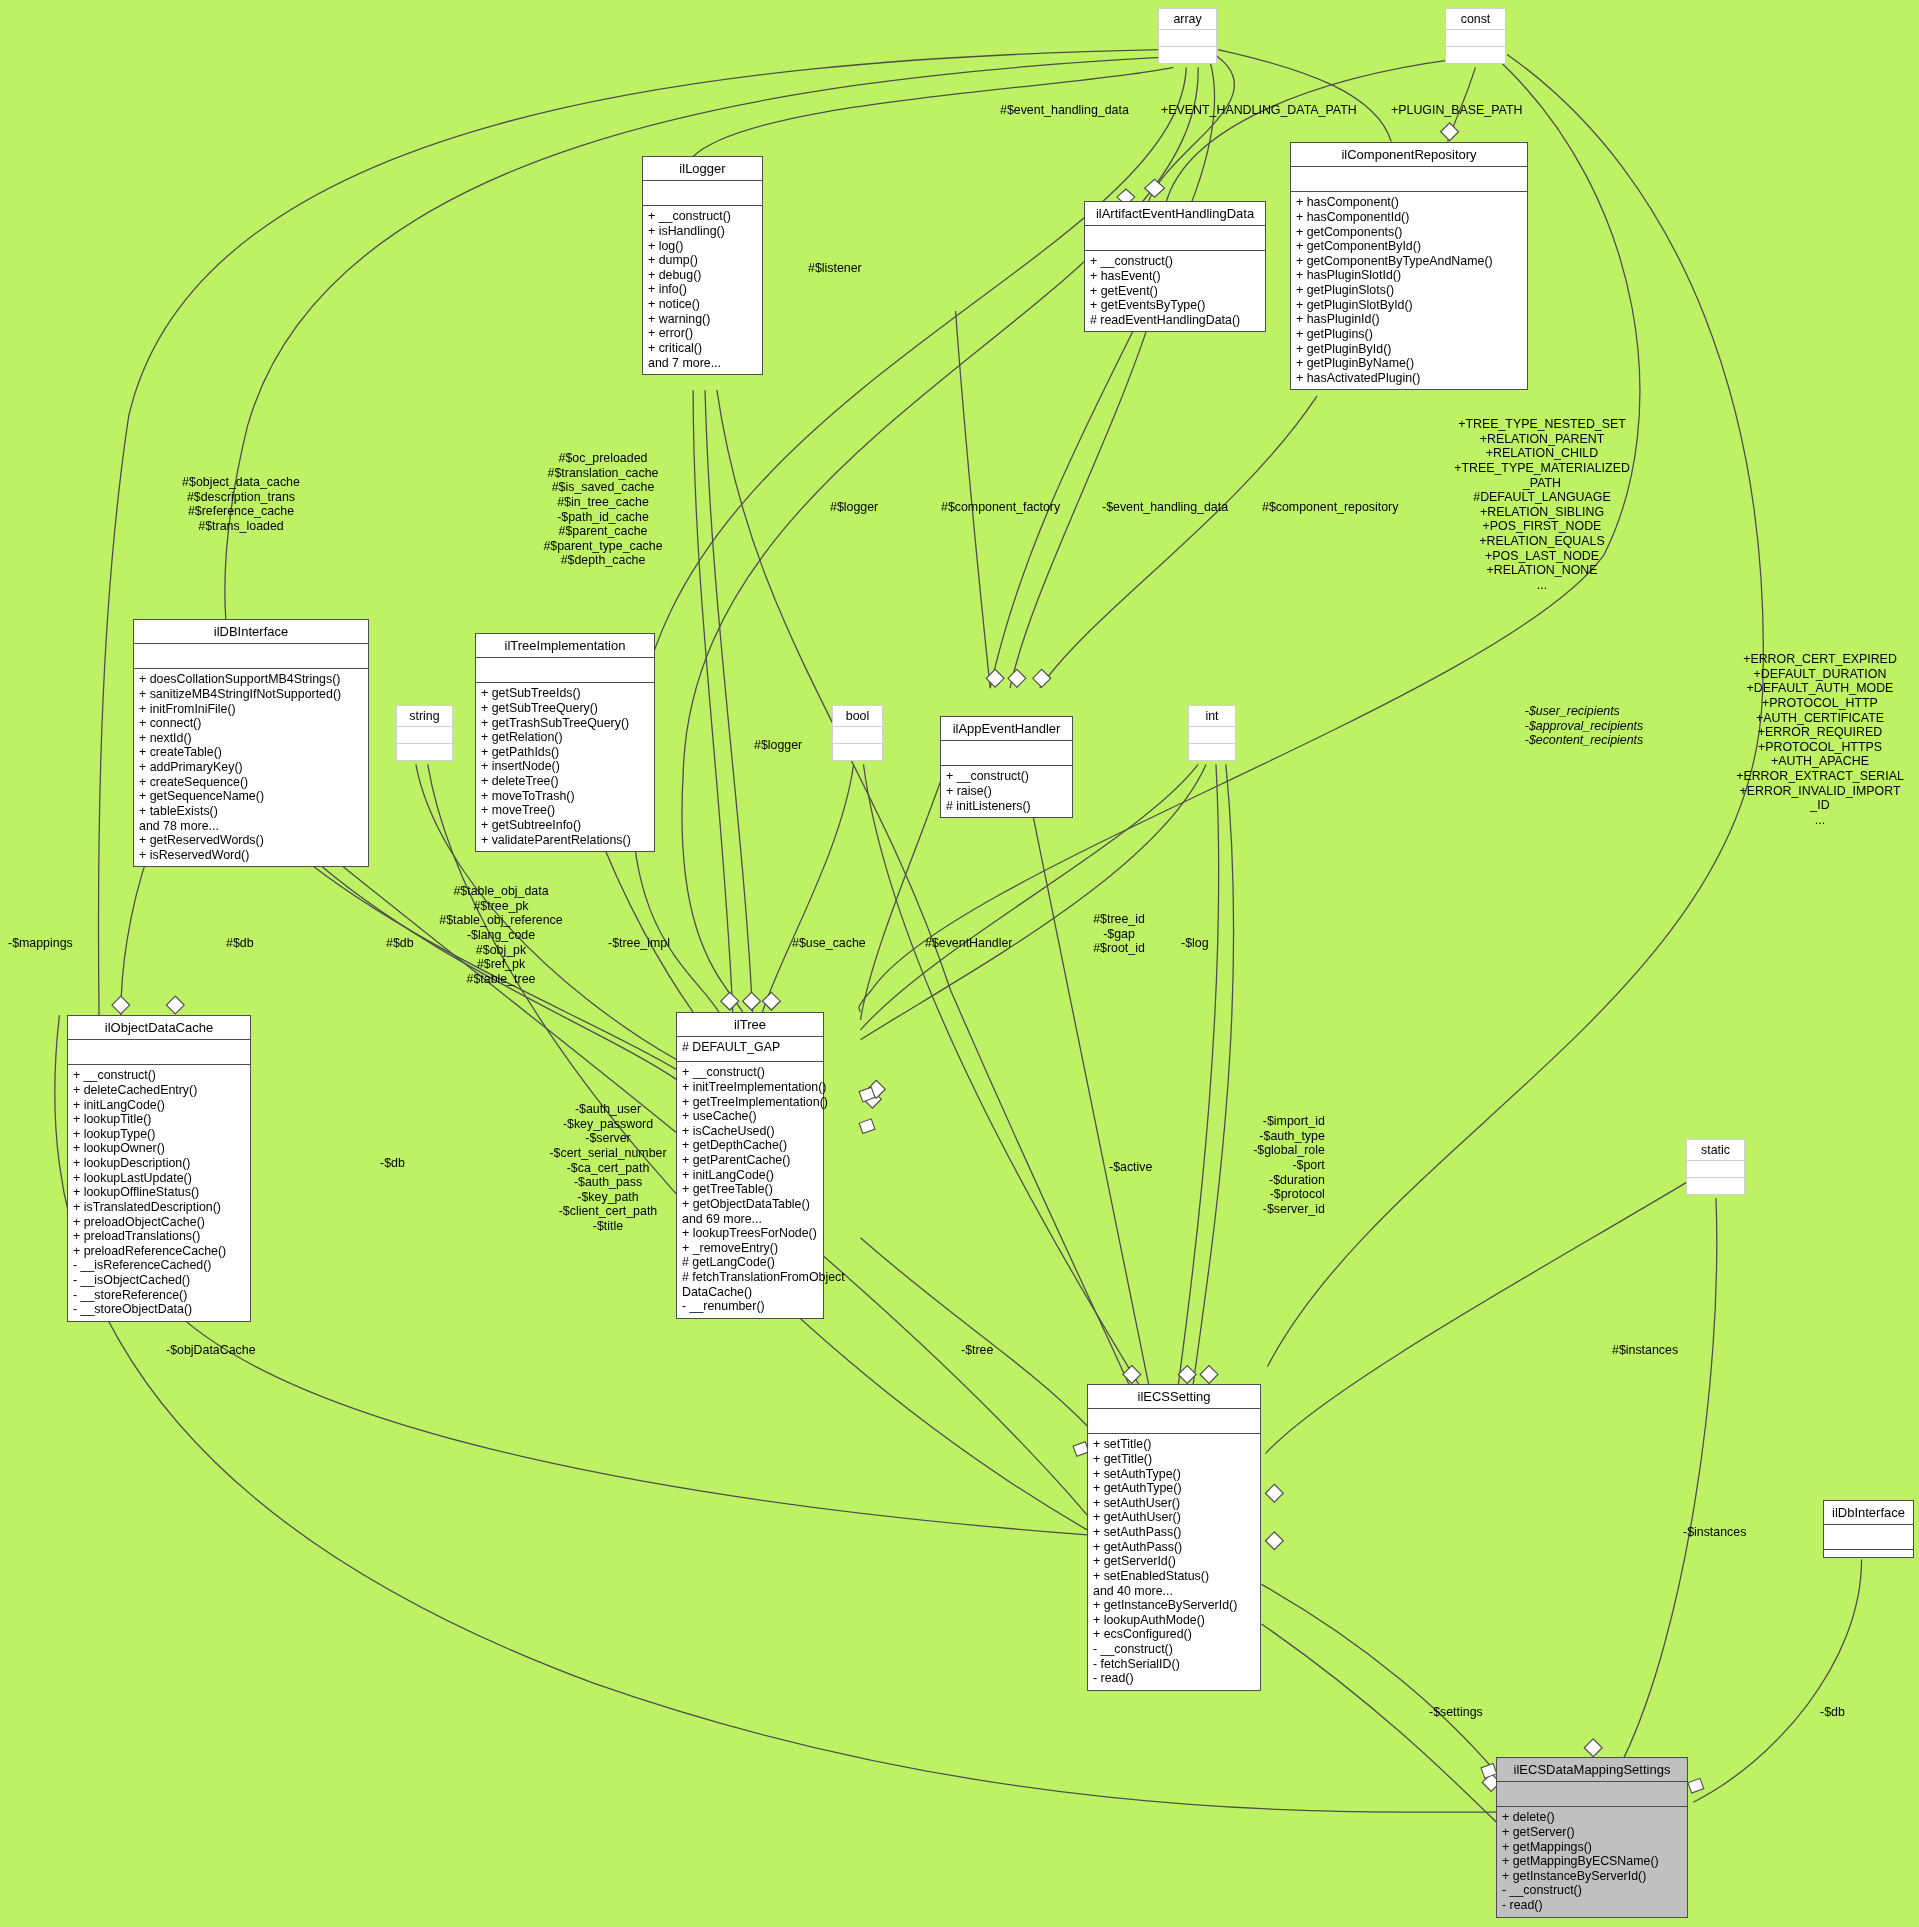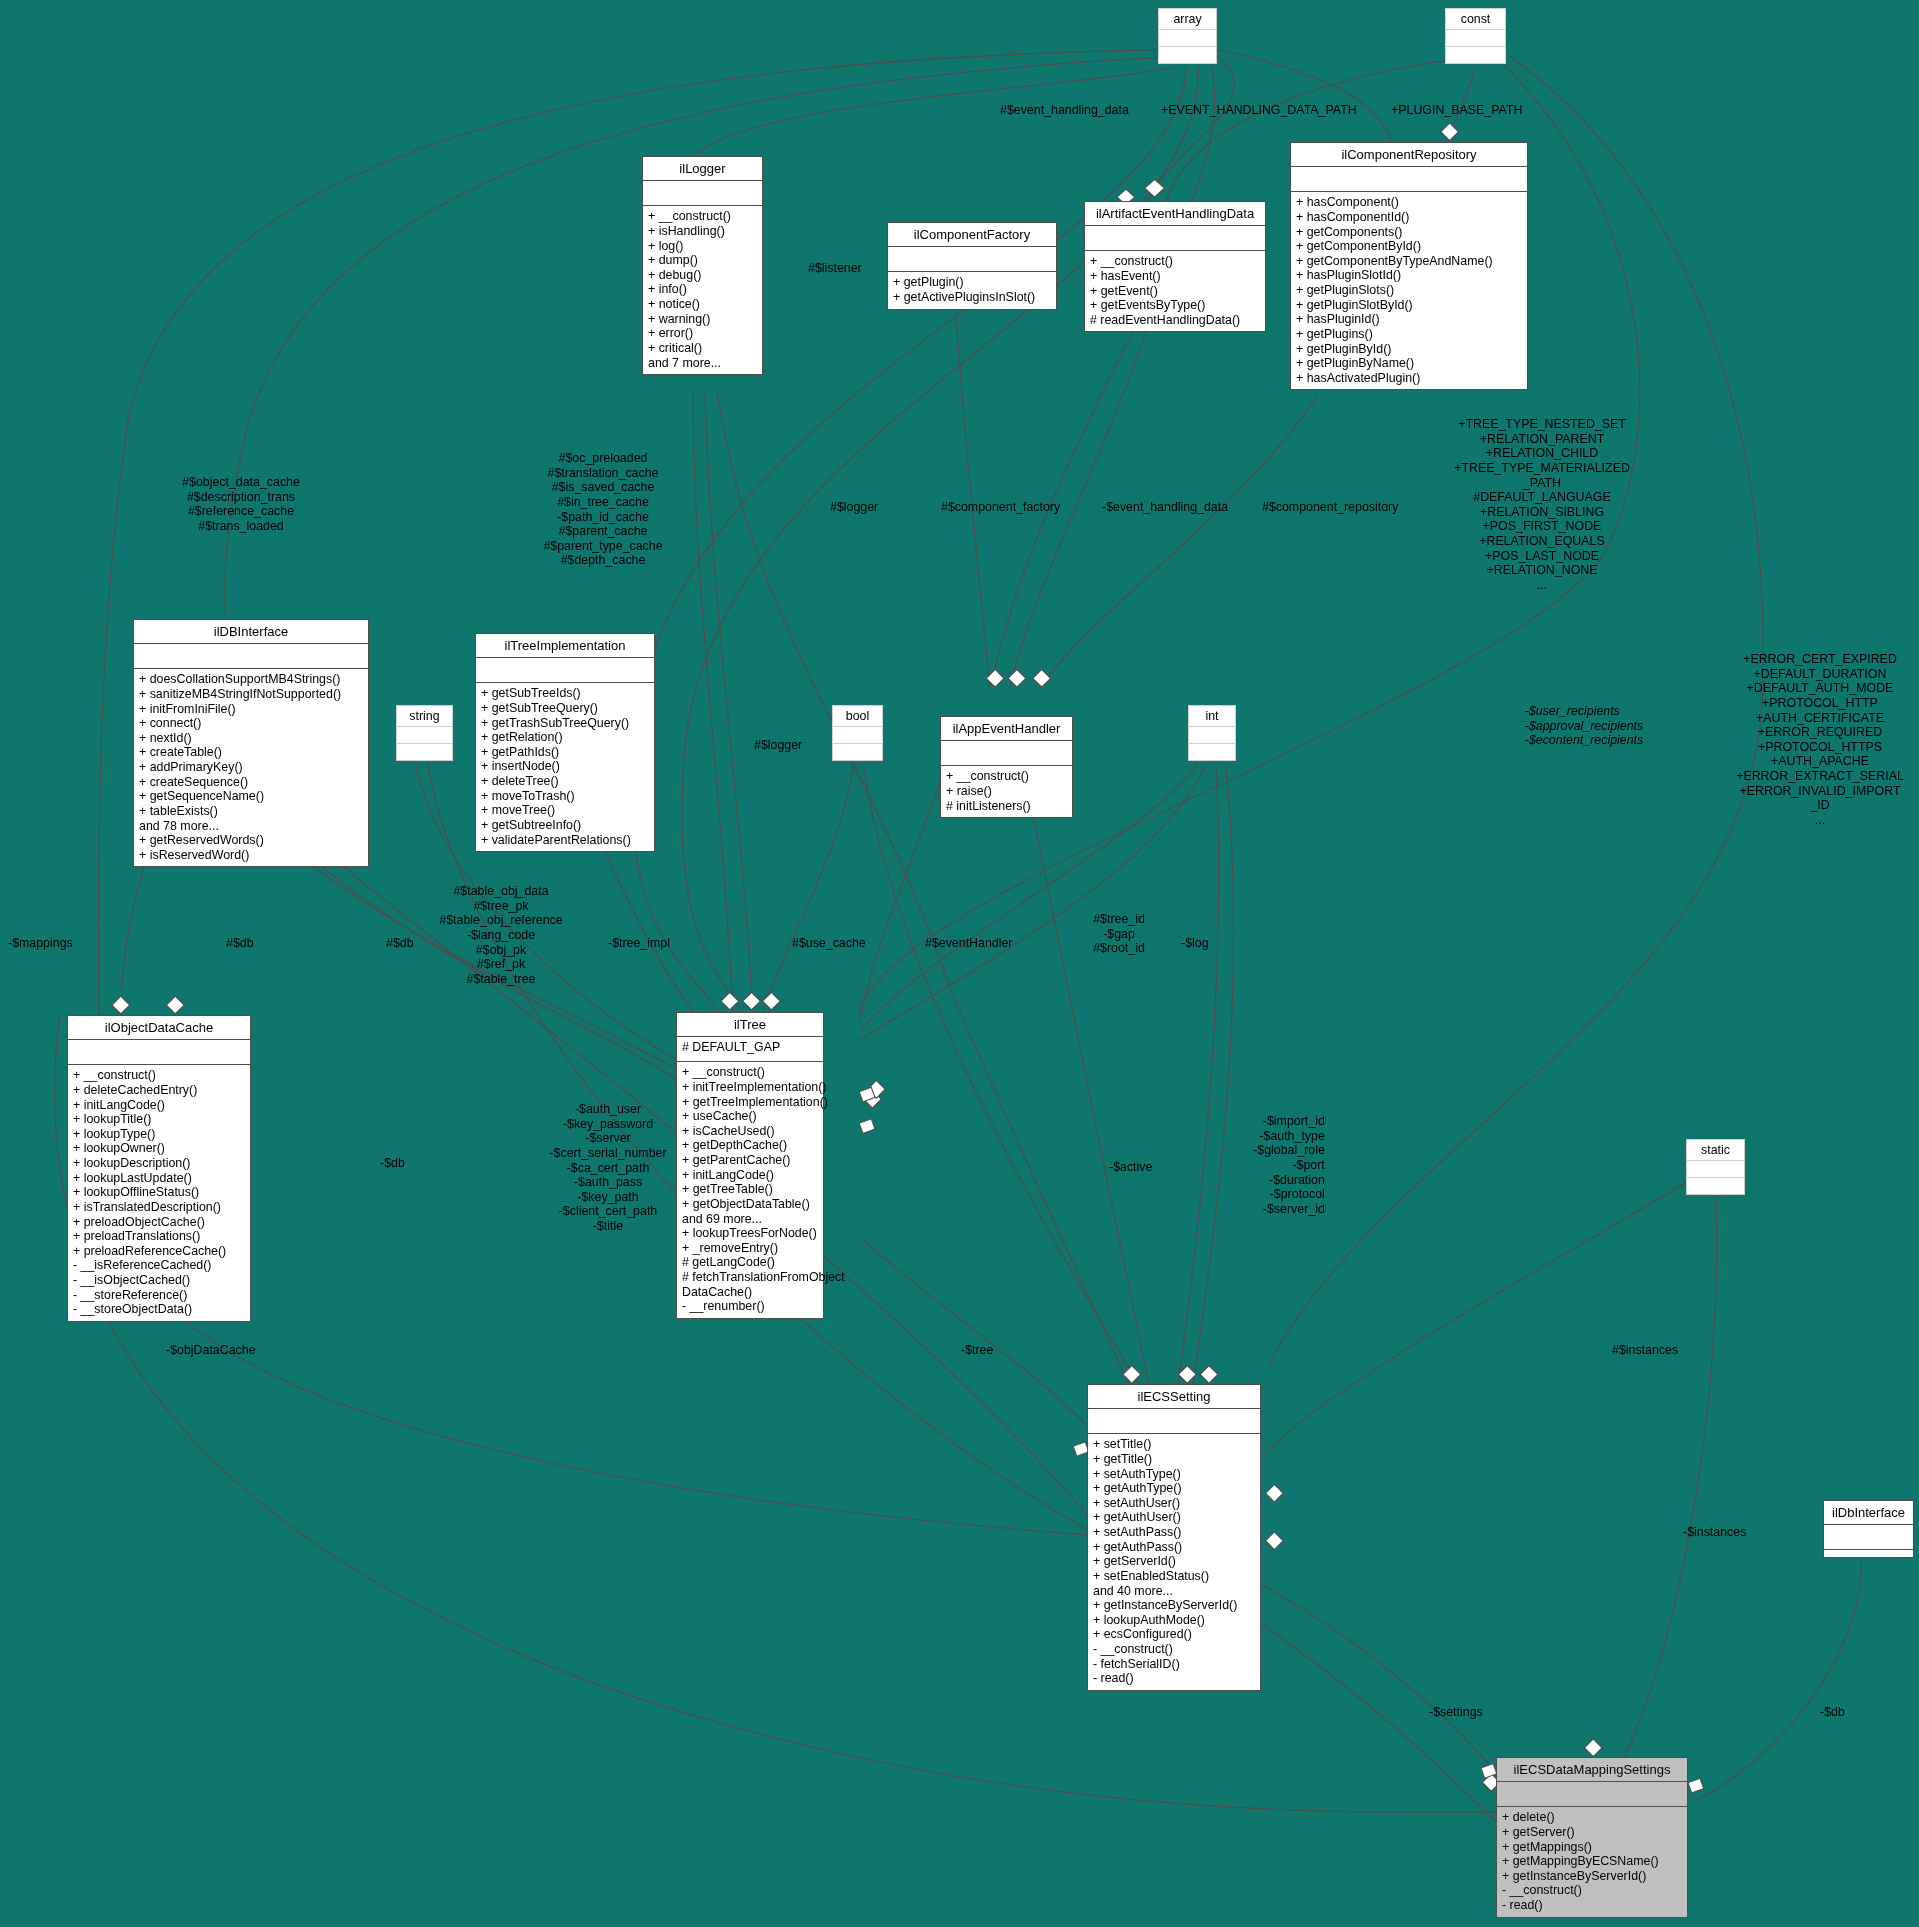--- a/index.html
+++ b/index.html
@@ -1,19 +1,19 @@
 <!DOCTYPE html>
 <html><head>
 <meta charset="utf-8">
 <style>
   html,body{margin:0;padding:0;background:#fff;}
   #canvas{
     position:relative;
     width:1920px;height:1928px;
-    background:#0f766e;
+    background:#bef264;
     font-family:"Liberation Sans", sans-serif;
     overflow:hidden;
   }
   svg.edges{position:absolute;left:0;top:0;width:1920px;height:1928px;pointer-events:none;}
   
   .umlbox{
     position:absolute;
     box-sizing:border-box;
     border:1px solid #4d4d4d;
     background:#ffffff;
@@ -229,28 +229,20 @@
         <div class="row">+ debug()</div>
         <div class="row">+ info()</div>
         <div class="row">+ notice()</div>
         <div class="row">+ warning()</div>
         <div class="row">+ error()</div>
         <div class="row">+ critical()</div>
         <div class="row">and 7 more...</div>
       </div>
   </div>
 
-  <div class="umlbox" style="left:887px;top:222px;width:170px;">
-    <div class="title">ilComponentFactory</div>
-    <div class="attrs"></div>
-    <div class="ops">
-        <div class="row">+ getPlugin()</div>
-        <div class="row">+ getActivePluginsInSlot()</div>
-      </div>
-  </div>
 
   <div class="umlbox" style="left:1084px;top:201px;width:182px;">
     <div class="title">ilArtifactEventHandlingData</div>
     <div class="attrs"></div>
     <div class="ops">
         <div class="row">+ __construct()</div>
         <div class="row">+ hasEvent()</div>
         <div class="row">+ getEvent()</div>
         <div class="row">+ getEventsByType()</div>
         <div class="row"># readEventHandlingData()</div>

